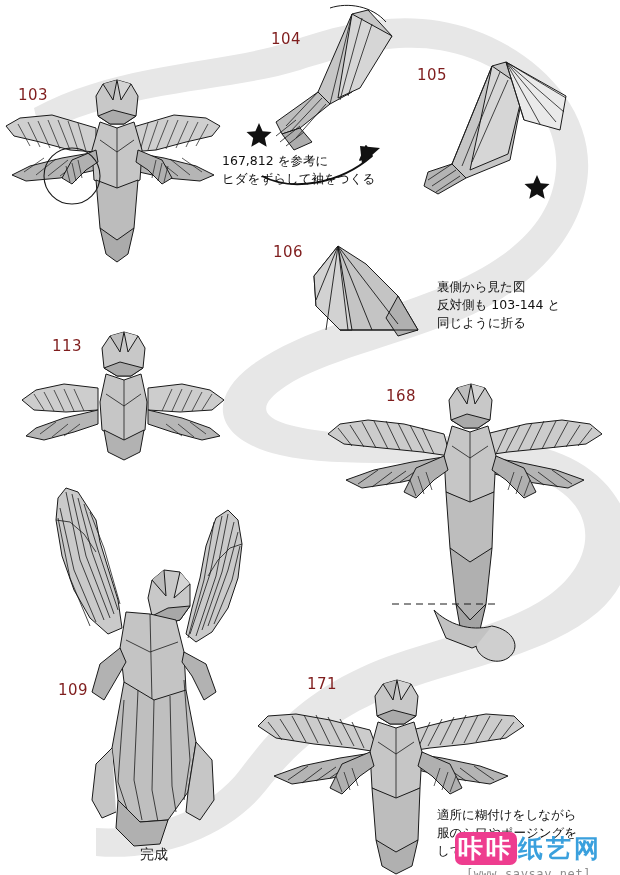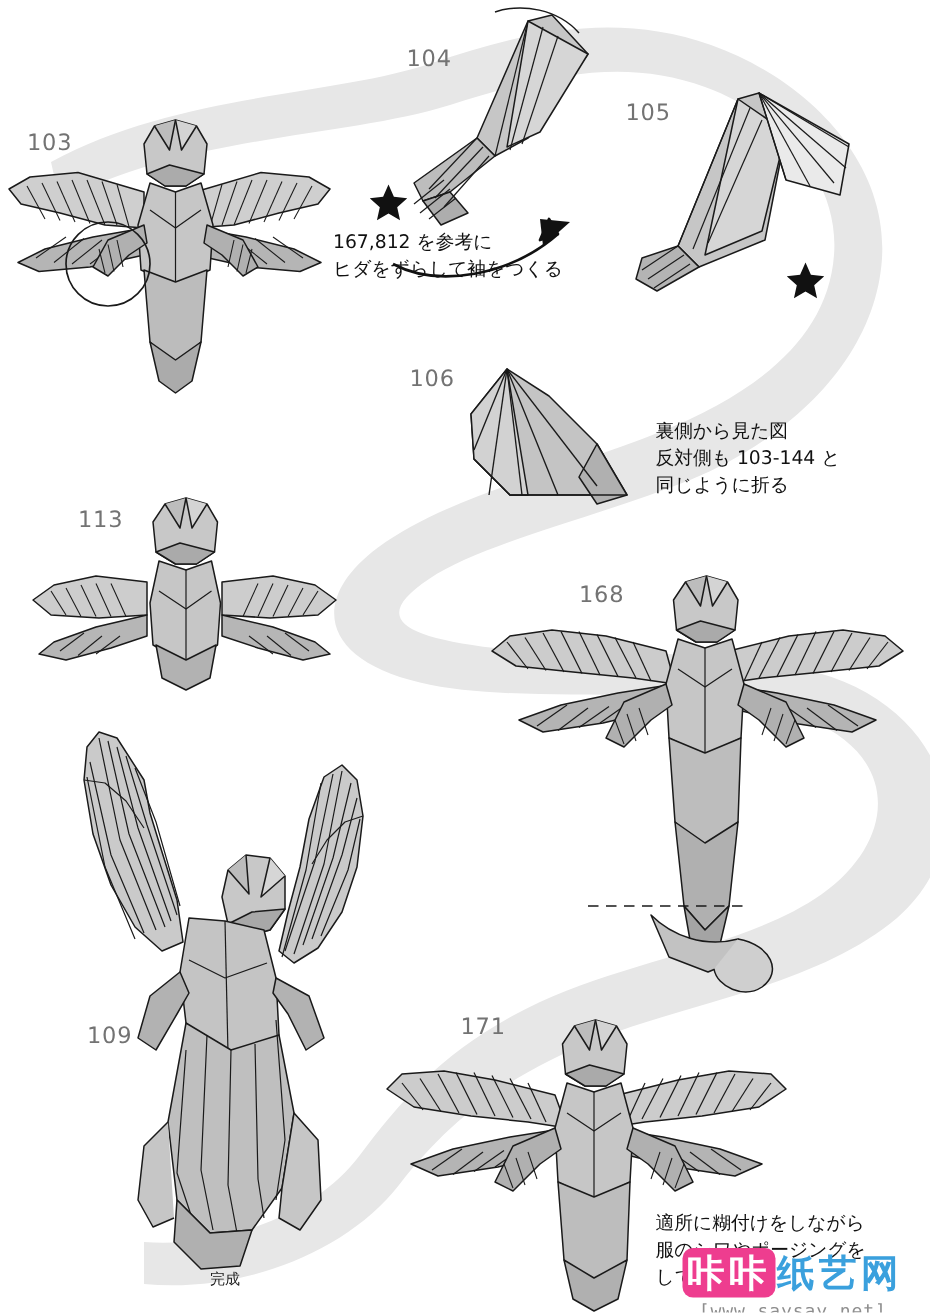--- a/index.html
+++ b/index.html
@@ -1,25 +1,25 @@
 <!DOCTYPE html>
 <html><head>
 <meta charset="utf-8">
 <style>
   html,body{margin:0;padding:0;background:#ffffff;}
   body{width:620px;height:875px;position:relative;overflow:hidden;
        font-family:"DejaVu Sans","Liberation Sans",sans-serif;color:#1a1a1a;}
   #page{position:absolute;inset:0;width:620px;height:875px;}
   .flowlayer{position:absolute;left:0;top:0;width:620px;height:875px;z-index:0;}
   .figlayer{position:absolute;left:0;top:0;width:620px;height:875px;z-index:2;}
-  .lbl{position:absolute;z-index:4;font-size:15px;letter-spacing:.5px;color:#737373;
+  .lbl{position:absolute;z-index:4;font-size:15px;letter-spacing:.5px;color:#7f1d1d;
        font-family:"DejaVu Sans","Liberation Sans",sans-serif;}
   .note{position:absolute;z-index:4;font-size:12.5px;line-height:1.45;color:#111;
         font-family:"DejaVu Sans","Liberation Sans",sans-serif;white-space:pre-line;}
-  .done{position:absolute;z-index:4;font-size:10px;color:#1d1d1d;text-align:right;}
+  .done{position:absolute;z-index:4;font-size:14px;color:#1d1d1d;text-align:right;}
   .star{position:absolute;z-index:5;}
   .wm{position:absolute;z-index:6;}
   .wm-main{font-size:25px;font-weight:700;letter-spacing:3px;
            font-family:"DejaVu Sans","Liberation Sans",sans-serif;}
   .wm-url{font-size:12px;letter-spacing:.6px;color:#8e8e8e;
           font-family:"DejaVu Sans Mono","Liberation Mono",monospace;}
   .wm-z{color:#3aa0dd;}
   .badge{display:inline-block;background:#ee3d8f;color:#fff;border-radius:7px;
          padding:0 3px;margin-right:1px;}
 </style>

